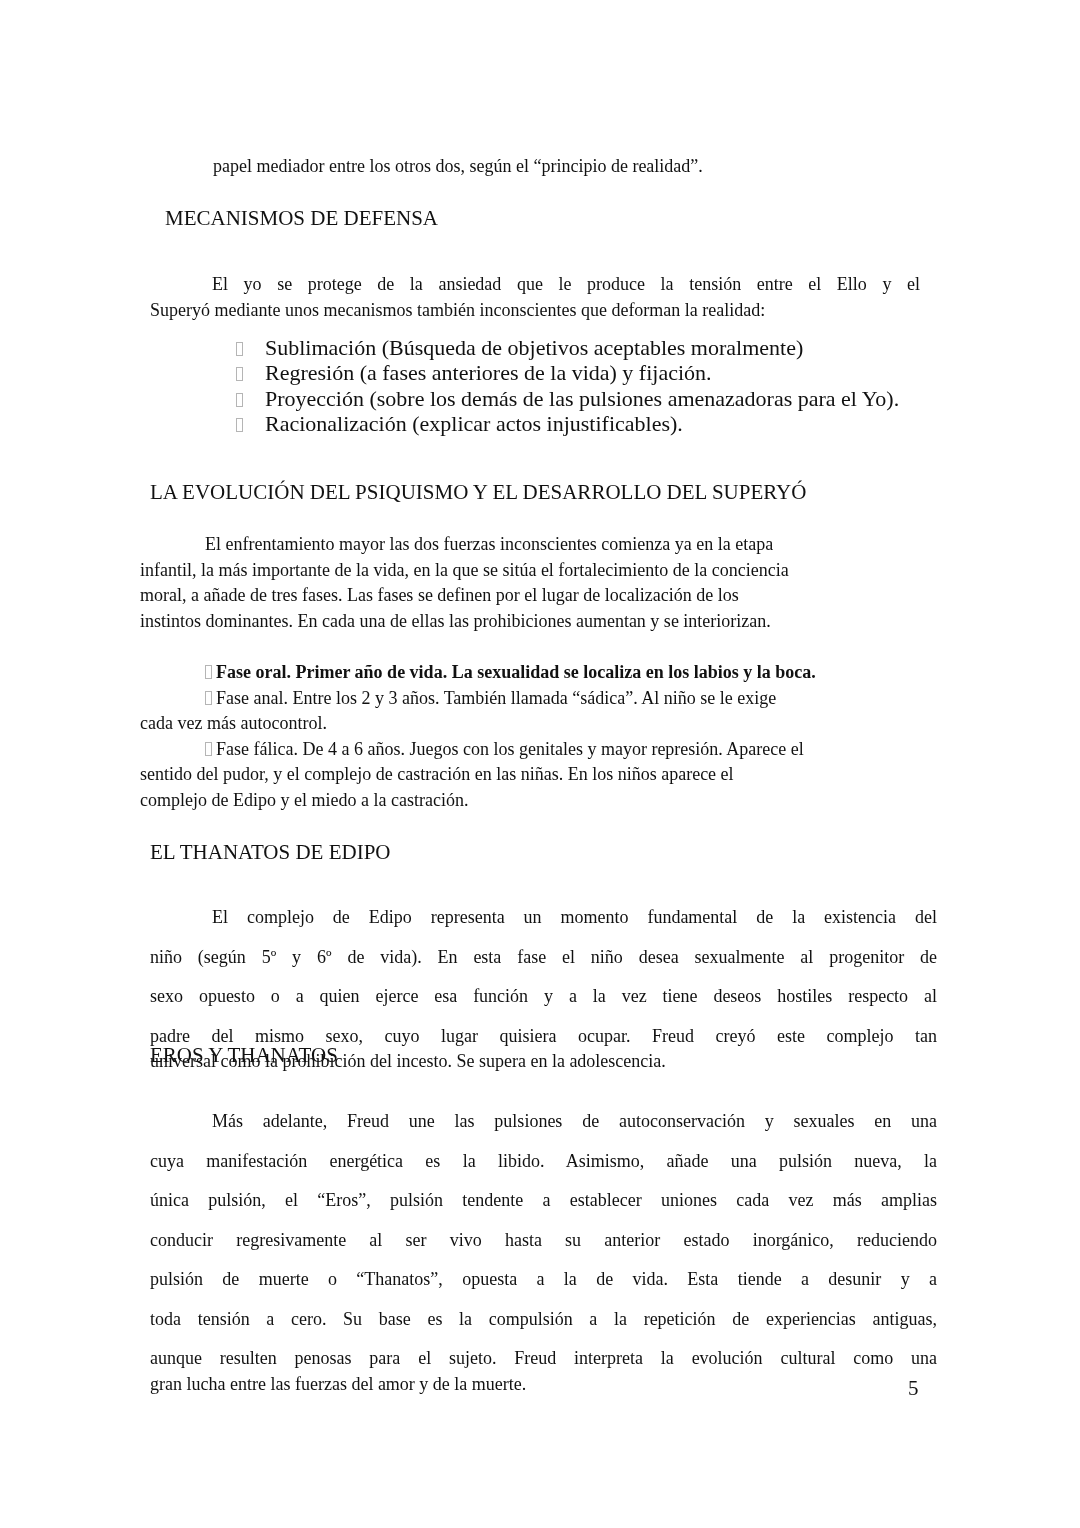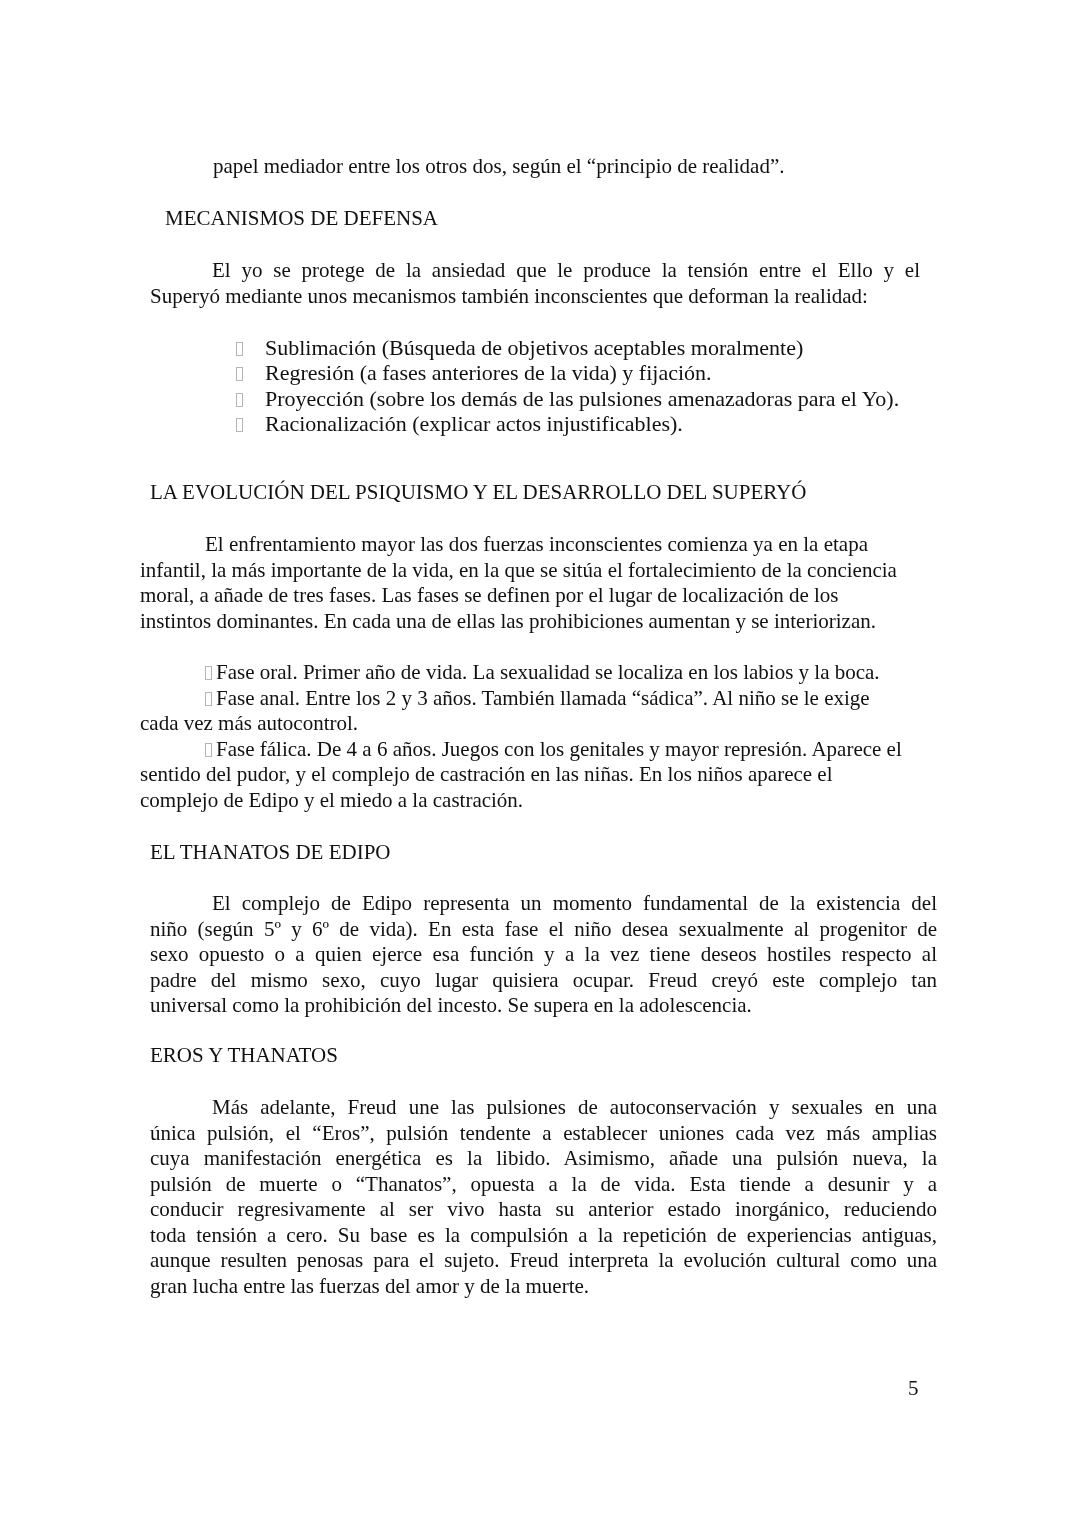--- a/index.html
+++ b/index.html
@@ -1,20 +1,20 @@
 <!DOCTYPE html>
 <html><head>
 <meta charset="utf-8">
 <style>
   html, body { margin: 0; padding: 0; background: #ffffff; }
   body { width: 1080px; height: 1528px; position: relative; overflow: hidden;
          font-family: "Liberation Serif", "DejaVu Serif", serif; color: #111; }
-  .blk { position: absolute; font-size: 21px; line-height: 25.5px; }
+  .blk { position: absolute; font-size: 18px; line-height: 25.5px; }
   .line { display: block; white-space: nowrap; }
-  .jline { display: block; text-align: justify; text-align-last: justify; white-space: normal; }
+  .jline { display: block; text-align: justify; text-align-last: justify; white-space: normal; margin-top: 14px; }
   .heading { position: absolute; font-size: 21px; line-height: 25px; white-space: nowrap; }
   .tofu { display: inline-block; width: 7px; height: 14px; border: 1px solid #b5b5b5; vertical-align: -1px; box-sizing: border-box; }
   .bullet-list { position: absolute; left: 236px; font-size: 22px; line-height: 25.3px; }
   .bullet-list .item { white-space: nowrap; }
   .bullet-list .tofu { margin-right: 22px; }
   .page-number { position: absolute; left: 908px; top: 1376px; font-size: 21px; }
 </style>
 </head>
 <body>
 
@@ -40,21 +40,21 @@
 
 <div class="blk" style="left:140px; top:532px; width:790px;">
   <span class="line" style="padding-left:65px;">El enfrentamiento mayor las dos fuerzas inconscientes comienza ya en la etapa</span>
   <span class="line">infantil, la más importante de la vida, en la que se sitúa el fortalecimiento de la conciencia</span>
   <span class="line">moral, a añade de tres fases. Las fases se definen por el lugar de localización de los</span>
   <span class="line">instintos dominantes. En cada una de ellas las prohibiciones  aumentan y se interiorizan.</span>
 </div>
 
 <div class="blk" style="left:140px; top:660px; width:800px;">
   <div>
-    <span class="line" style="padding-left:65px;"><span class="tofu" style="margin-right:4px;"></span><span>Fase oral. Primer año de vida. La sexualidad se localiza en los labios y la boca.</span></span>
+    <span class="line" style="padding-left:65px;font-weight:bold;"><span class="tofu" style="margin-right:4px;"></span><span>Fase oral. Primer año de vida. La sexualidad se localiza en los labios y la boca.</span></span>
   </div>
   <div>
     <span class="line" style="padding-left:65px;"><span class="tofu" style="margin-right:4px;"></span><span>Fase anal. Entre los 2 y 3 años. También llamada “sádica”. Al niño se le exige</span></span>
     <span class="line">cada vez más autocontrol.</span>
   </div>
   <div>
     <span class="line" style="padding-left:65px;"><span class="tofu" style="margin-right:4px;"></span><span>Fase fálica. De 4 a 6 años. Juegos con los genitales y mayor represión. Aparece el</span></span>
     <span class="line">sentido del pudor, y el complejo de castración en las niñas. En los niños aparece el</span>
     <span class="line">complejo de Edipo y el miedo a la castración.</span>
   </div>
@@ -67,22 +67,22 @@
   <span class="jline">niño (según 5º y 6º de vida). En esta fase el niño desea sexualmente al progenitor de</span>
   <span class="jline">sexo opuesto o a quien ejerce esa función y a la vez tiene deseos hostiles respecto al</span>
   <span class="jline">padre del mismo sexo, cuyo lugar quisiera ocupar. Freud creyó este complejo tan</span>
   <span class="line">universal como la prohibición del incesto. Se supera en la adolescencia.</span>
 </div>
 
 <div class="heading" style="left:150px; top:1043px;">EROS Y THANATOS</div>
 
 <div class="blk" style="left:150px; top:1095px; width:787px;">
   <span class="jline" style="text-indent:62px;">Más adelante, Freud une las pulsiones de autoconservación y sexuales en una</span>
+  <span class="jline">cuya manifestación energética es la libido. Asimismo, añade una pulsión nueva, la</span>
   <span class="jline">única pulsión, el “Eros”, pulsión tendente a establecer uniones cada vez más amplias</span>
-  <span class="jline">cuya manifestación energética es la libido. Asimismo, añade una pulsión nueva, la</span>
+  <span class="jline">conducir regresivamente al ser vivo hasta su anterior estado inorgánico, reduciendo</span>
   <span class="jline">pulsión de muerte o “Thanatos”, opuesta a la de vida. Esta tiende a desunir y a</span>
-  <span class="jline">conducir regresivamente al ser vivo hasta su anterior estado inorgánico, reduciendo</span>
   <span class="jline">toda tensión a cero. Su base es la compulsión a la repetición de experiencias antiguas,</span>
   <span class="jline">aunque resulten penosas para el sujeto. Freud interpreta la evolución cultural como una</span>
   <span class="line">gran lucha entre las fuerzas del amor y de la muerte.</span>
 </div>
 
 <div class="page-number">5</div>
 
 </body></html>

